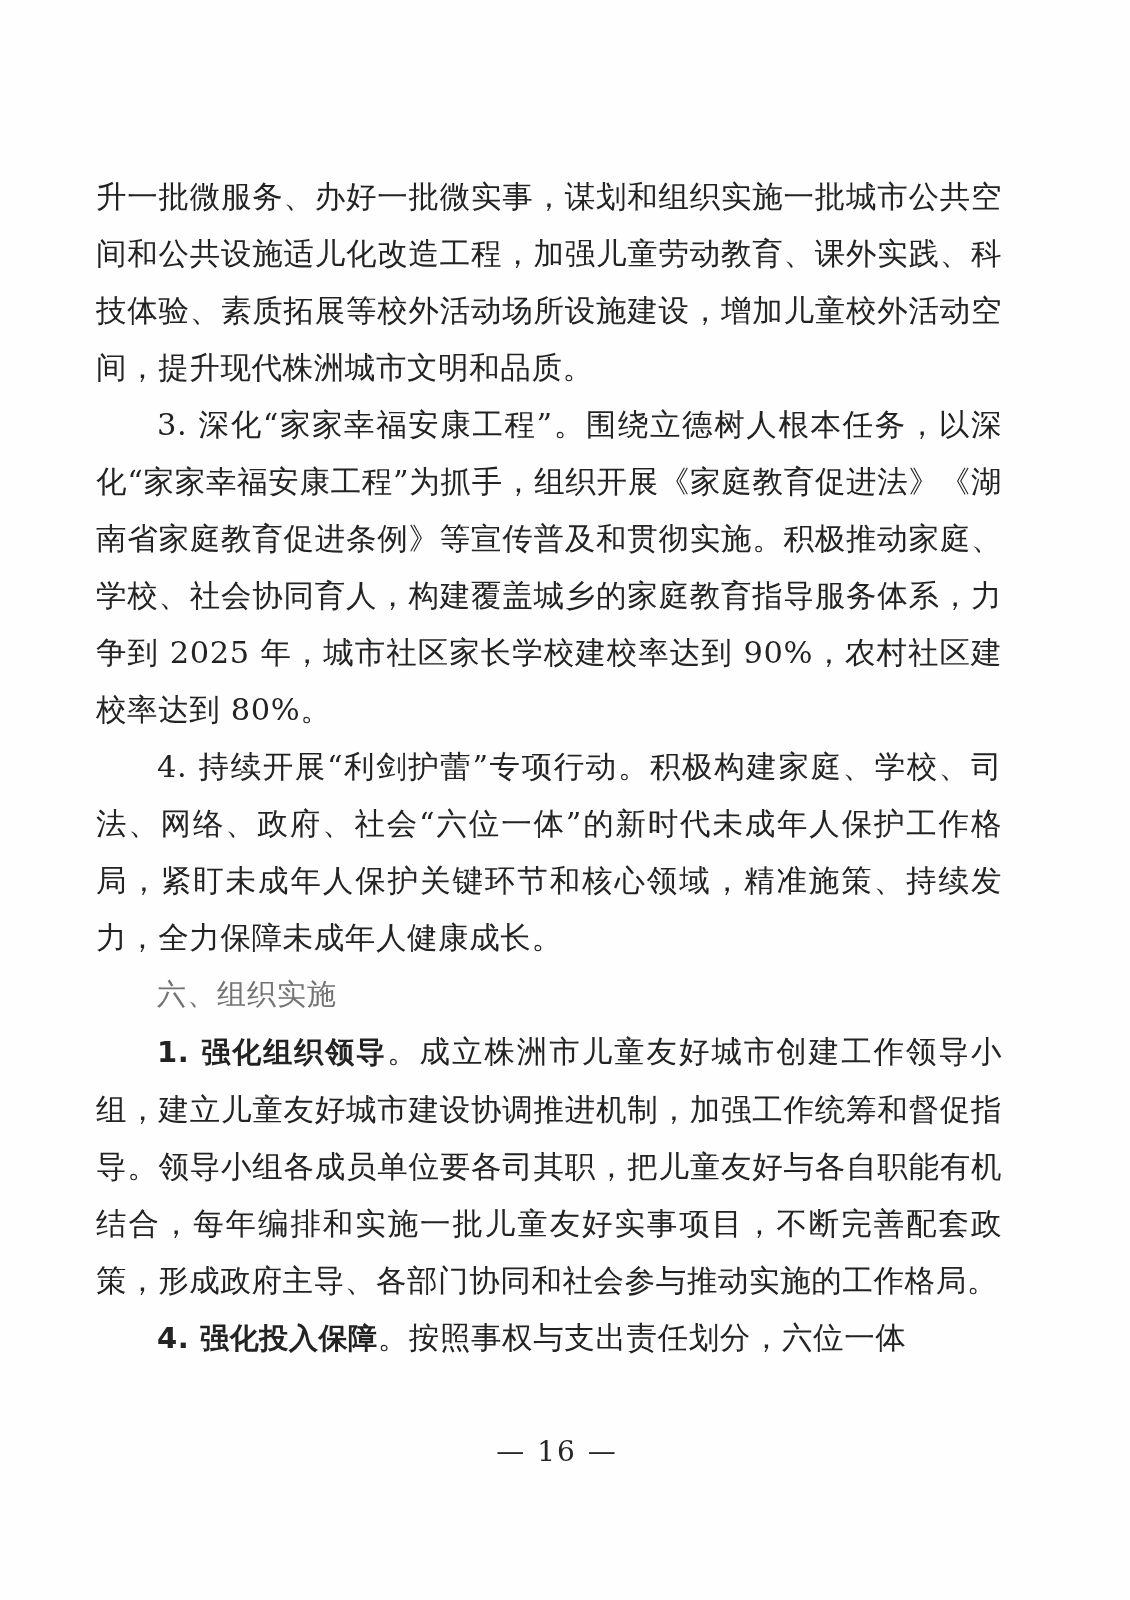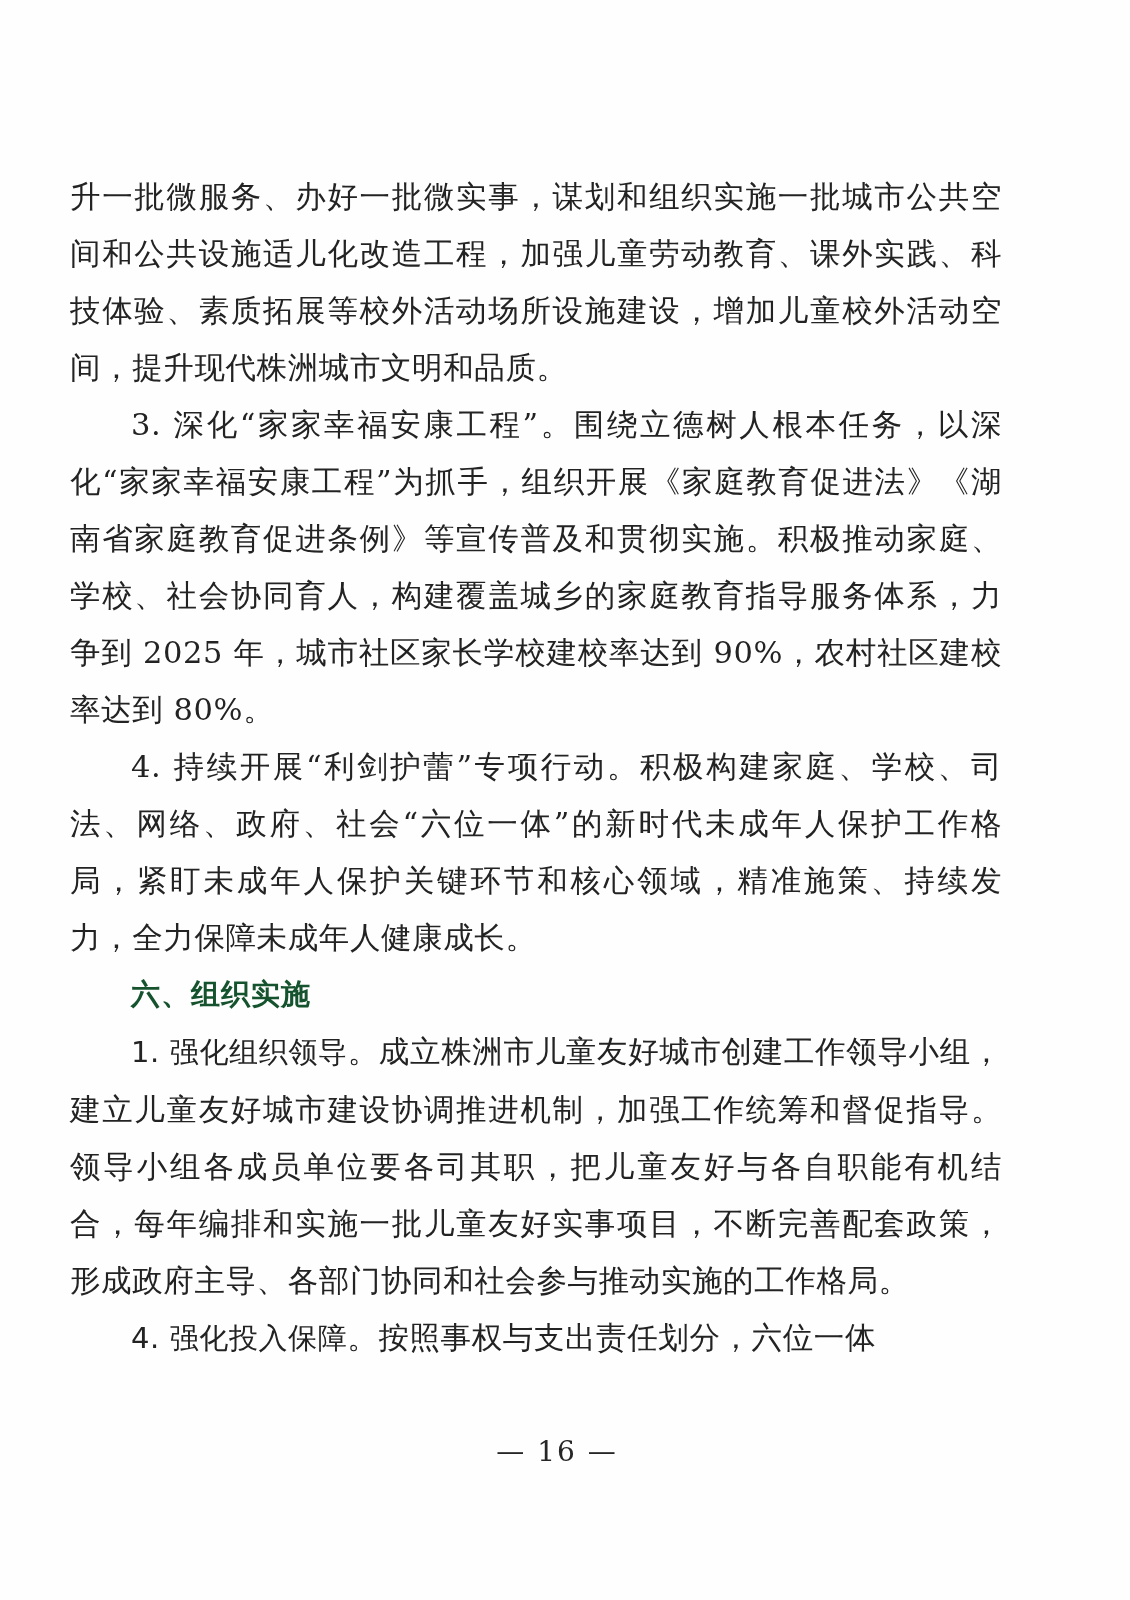--- a/index.html
+++ b/index.html
@@ -15,48 +15,48 @@
     color: #1a1a1a;
     overflow: hidden;
   }
   .page {
     position: absolute;
     top: 0; left: 0;
     width: 1130px;
     height: 1600px;
     background: #fefefe;
     box-sizing: border-box;
-    padding: 168px 128px 0 70px;
+    padding: 168px 128px 0 96px;
   }
   .doc-body {
     font-size: 30.5px;
     line-height: 57px;
     text-align: justify;
     text-justify: inter-ideograph;
     letter-spacing: 0.6px;
     color: #232323;
   }
   .para {
     margin: 0 0 0 0;
     text-indent: 61px;
   }
   .para.cont {
     text-indent: 0;
   }
   .heading {
     margin: 0;
     text-indent: 61px;
-    font-weight: bold;
+    font-weight: normal;
     font-family: "DejaVu Sans", "Liberation Sans", sans-serif;
     font-size: 29px;
     letter-spacing: 1px;
-    color: #14532d;
+    color: #737373;
   }
   .bold-lead {
-    font-weight: normal;
+    font-weight: bold;
     font-family: "DejaVu Sans", "Liberation Sans", sans-serif;
     font-size: 29px;
   }
   .footer {
     position: absolute;
     left: 0;
     right: 0;
     bottom: 132px;
     text-align: center;
     font-size: 28px;

